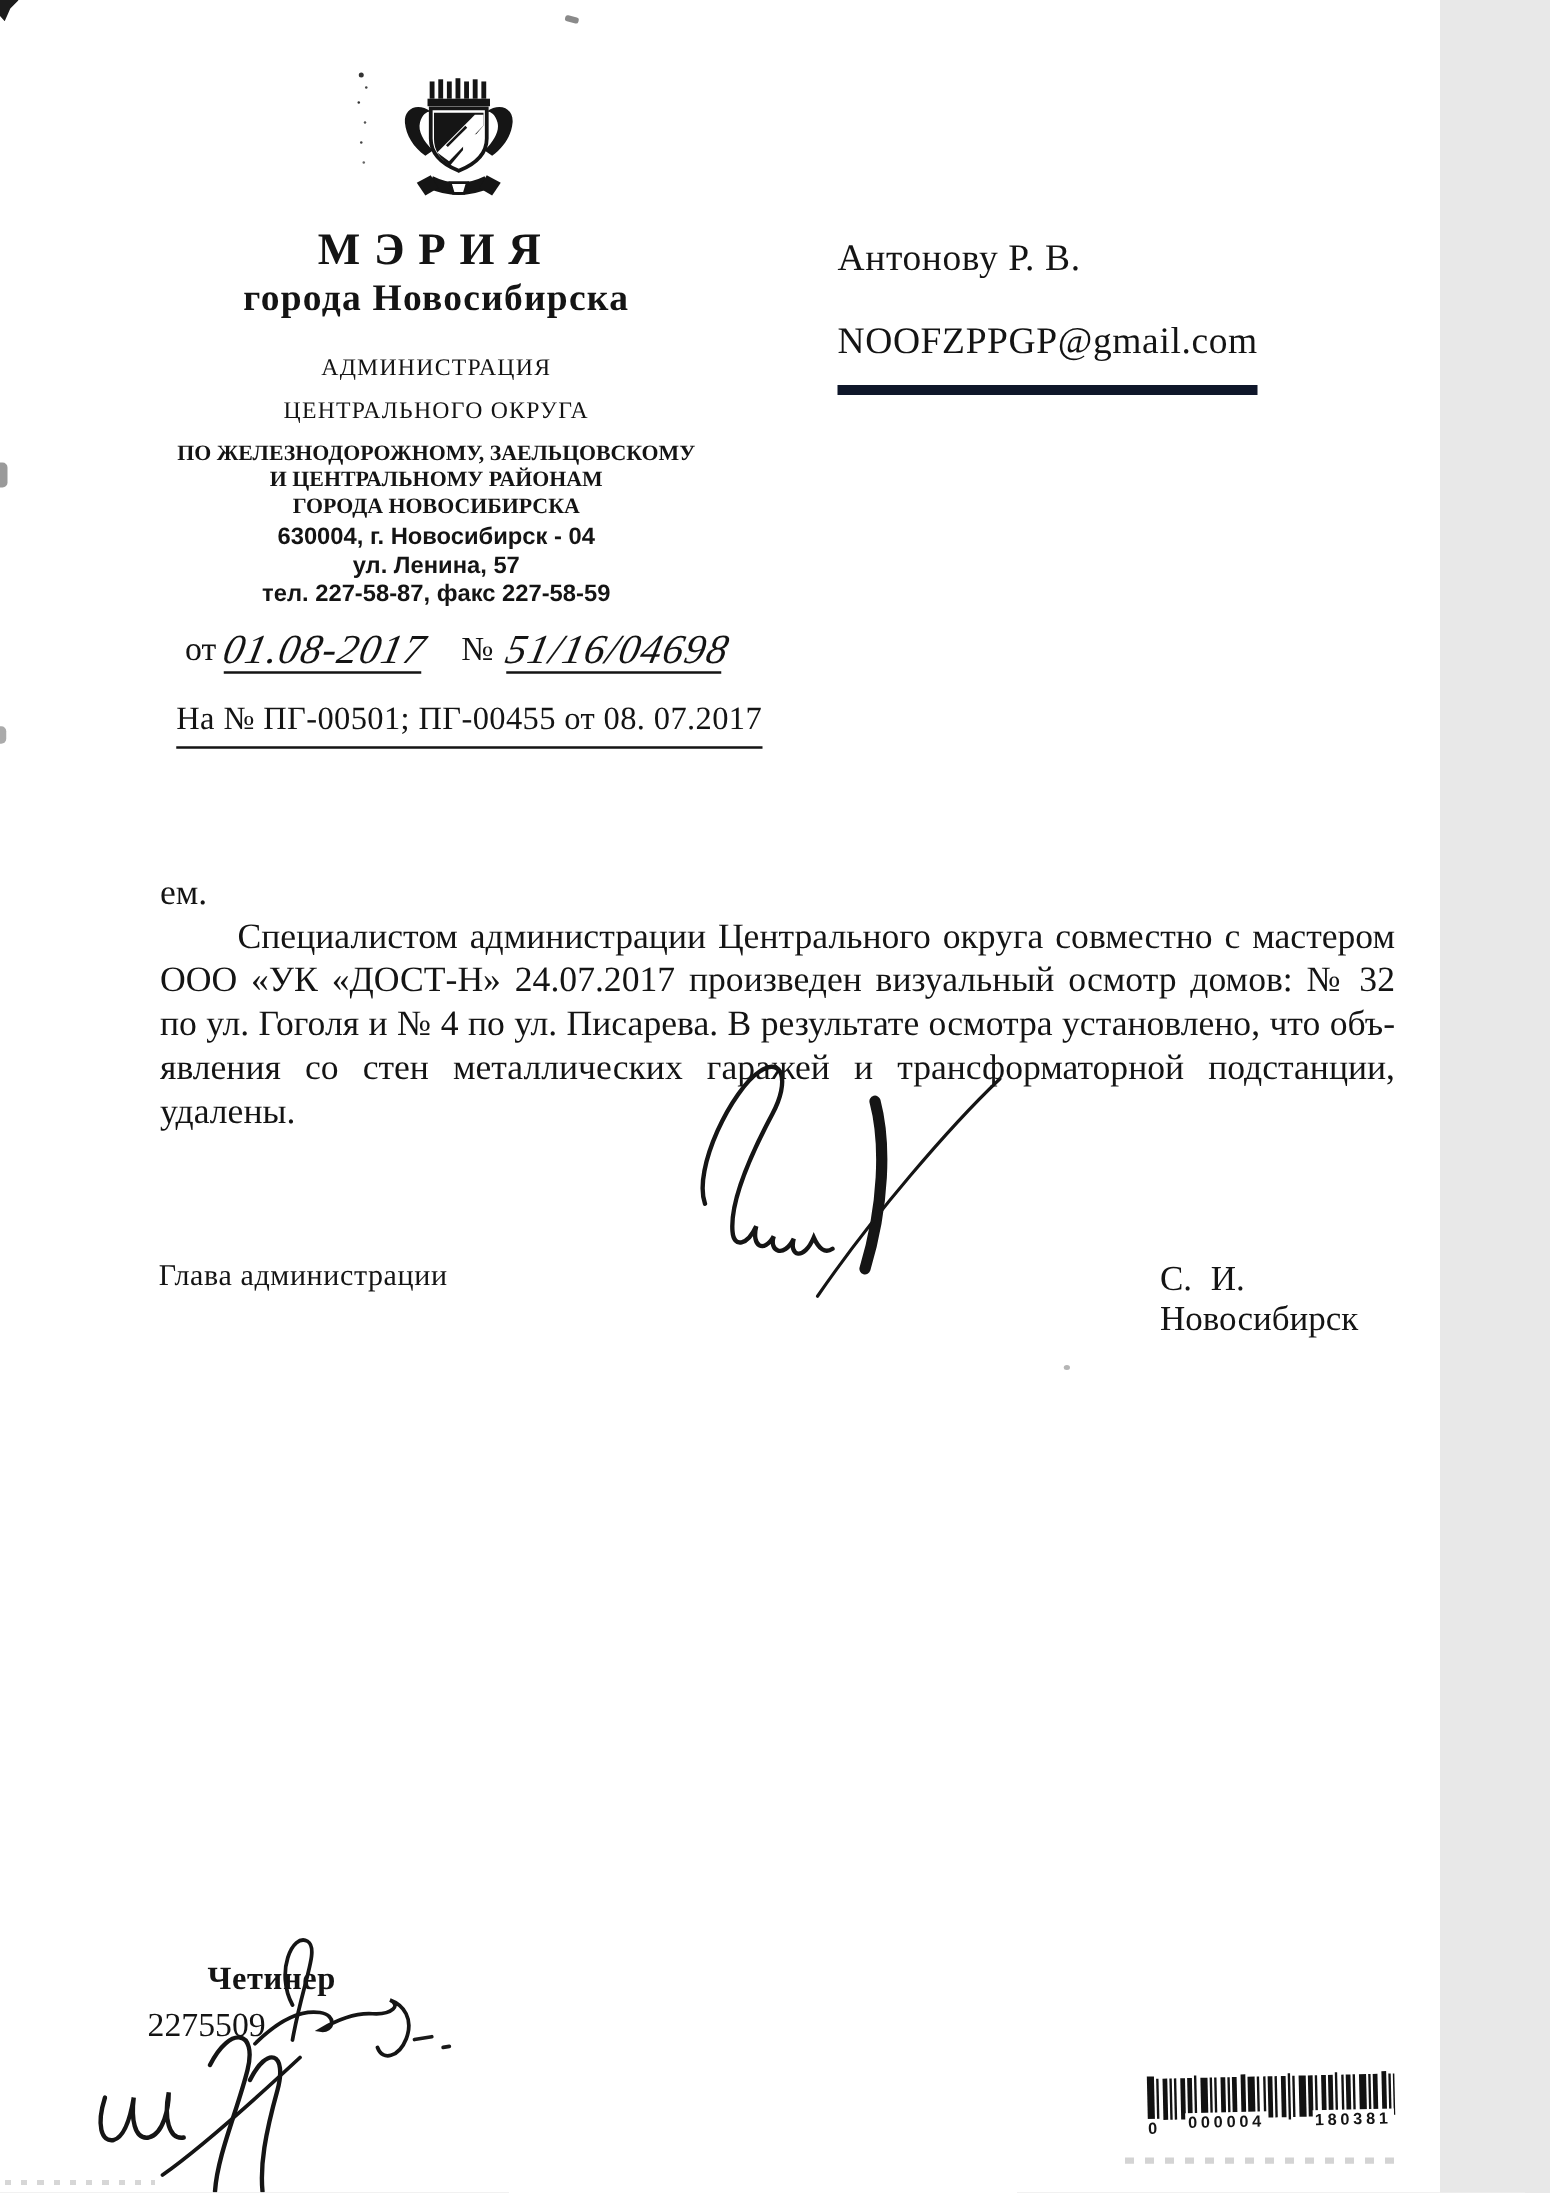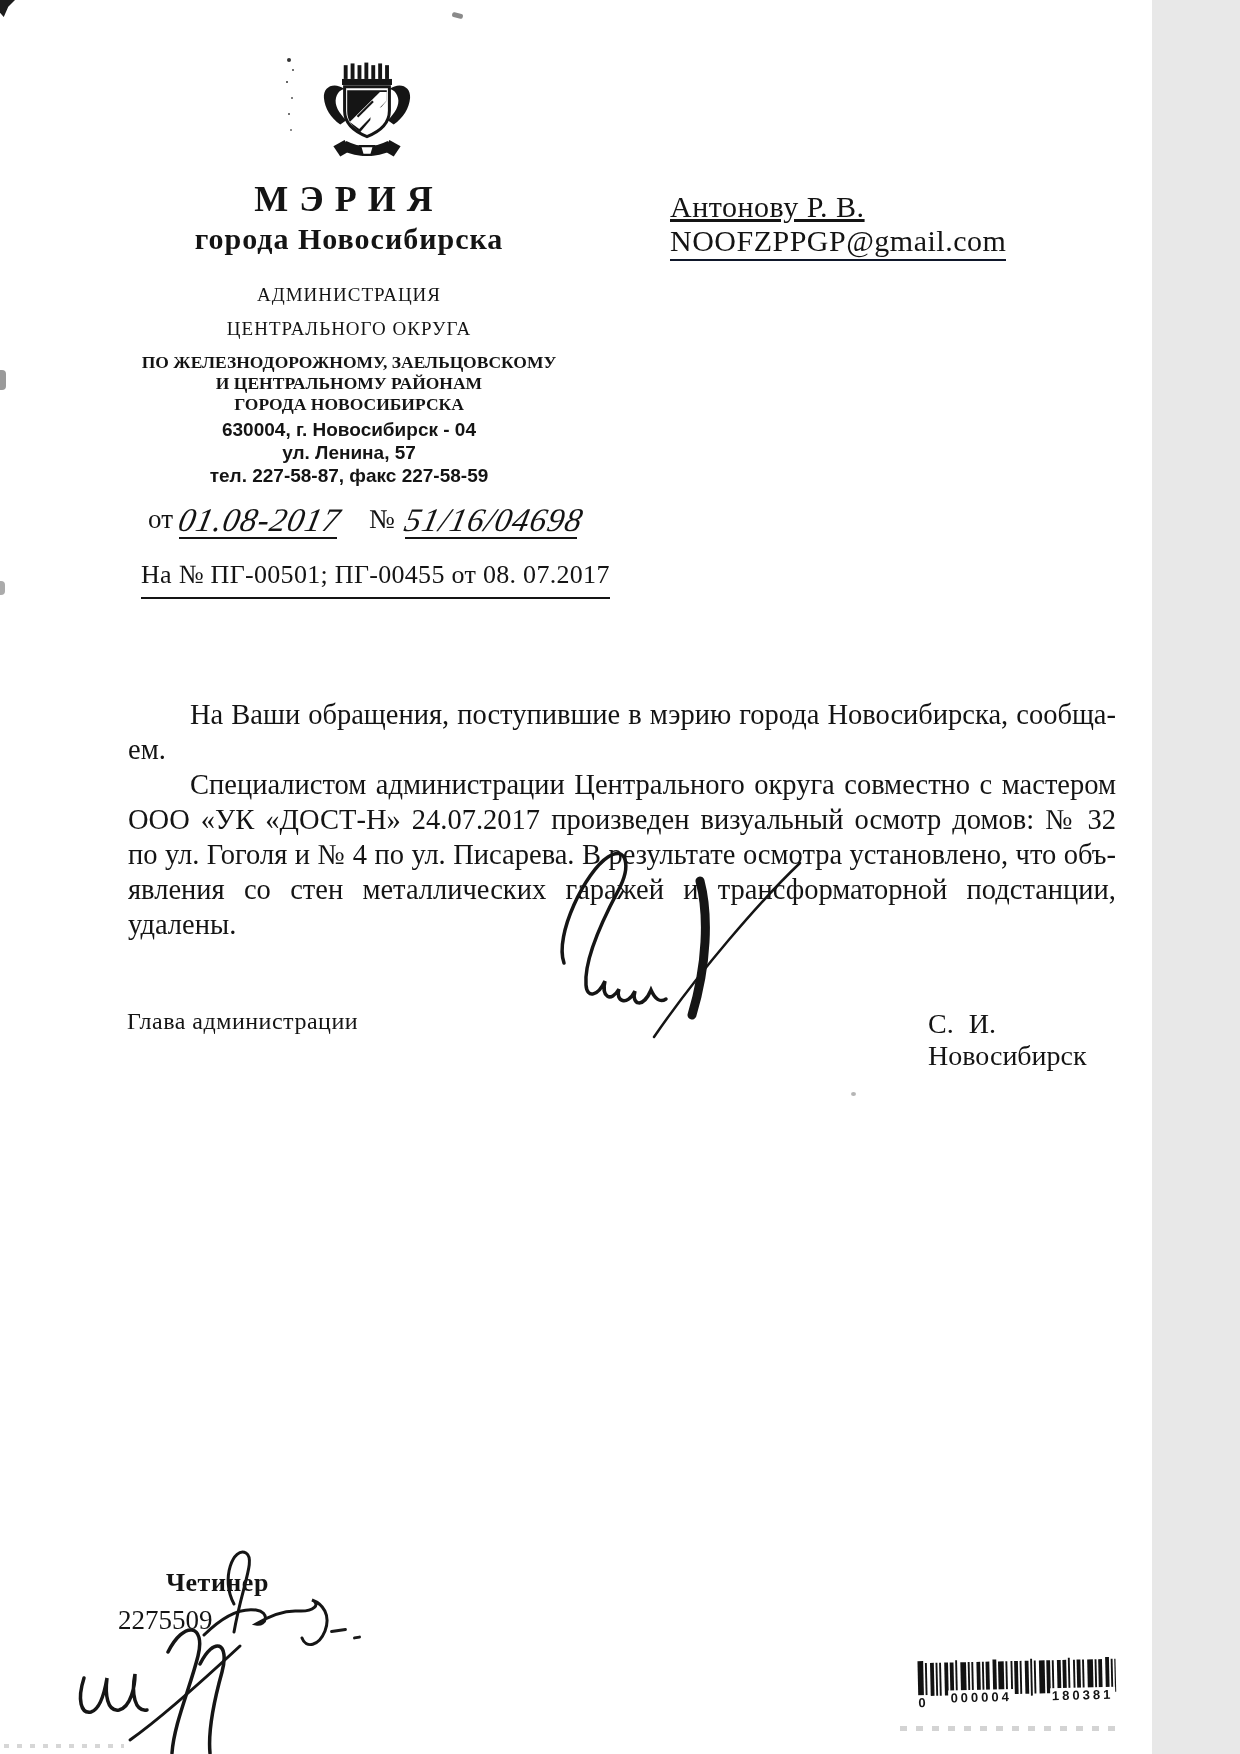--- a/index.html
+++ b/index.html
@@ -21,27 +21,27 @@
     text-align: center;
   }
   .emblem { display: block; margin: 0 auto 4px; transform: translateX(18px); }
   .org1 { font-size: 36px; font-weight: bold; letter-spacing: 11px; margin-top: 6px; }
   .org2 { font-size: 30px; font-weight: bold; letter-spacing: 1px; margin-top: 2px; }
   .dept { font-size: 19px; font-weight: normal; letter-spacing: 1px; line-height: 34px; margin-top: 22px; }
   .districts { font-size: 17.5px; font-weight: bold; line-height: 21px; margin-top: 6px; }
   .addr { font-family: "Liberation Sans", sans-serif; font-size: 19px; font-weight: bold; line-height: 23px; margin-top: 3px; }
 
   
-  .recipient { position: absolute; left: 670px; top: 190px; font-size: 30px; text-decoration: underline; }
+  .recipient { position: absolute; left: 670px; top: 190px; font-size: 30px; }
   .recipient .name { letter-spacing: 0.5px; }
   .recipient .email {
     display: inline-block;
-    margin-top: 0;
-    border-bottom: 2px solid #0f172a;
-    padding-bottom: 1px;
+    margin-top: 32px;
+    border-bottom: 8px solid #0f172a;
+    padding-bottom: 18px;
     letter-spacing: 0.5px;
   }
 
   
   .ref-row { position: absolute; left: 148px; top: 500px; font-size: 27px; white-space: nowrap; }
   .ref-label { display: inline-block; vertical-align: bottom; padding-bottom: 4px; }
   .blank {
     display: inline-block;
     border-bottom: 2.5px solid #141414;
     text-align: center;
@@ -192,21 +192,20 @@
     <div class="email">NOOFZPPGP@gmail.com</div>
   </div>
 
   <div class="ref-row">
     <span class="ref-label">от</span><span class="blank blank-date"><span class="hand">01.08-2017</span></span><span class="ref-label num-label">№</span><span class="blank blank-num"><span class="hand">51/16/04698</span></span>
   </div>
 
   <div class="reply-line">На  №  ПГ-00501; ПГ-00455 от   08. 07.2017</div>
 
   <div class="body-text">
-    <div class="line indent just">На Ваши  обращения, поступившие в мэрию города Новосибирска, сообща-</div>
     <div class="line">ем.</div>
     <div class="line indent just">Специалистом администрации Центрального округа совместно с мастером</div>
     <div class="line just">ООО «УК  «ДОСТ-Н»   24.07.2017 произведен визуальный осмотр домов: № 32</div>
     <div class="line just">по ул. Гоголя и  № 4 по ул. Писарева. В результате осмотра установлено, что объ-</div>
     <div class="line just">явления  со  стен  металлических  гаражей  и  трансформаторной  подстанции,</div>
     <div class="line">удалены.</div>
   </div>
 
   <div class="sign-title">Глава администрации</div>
 

